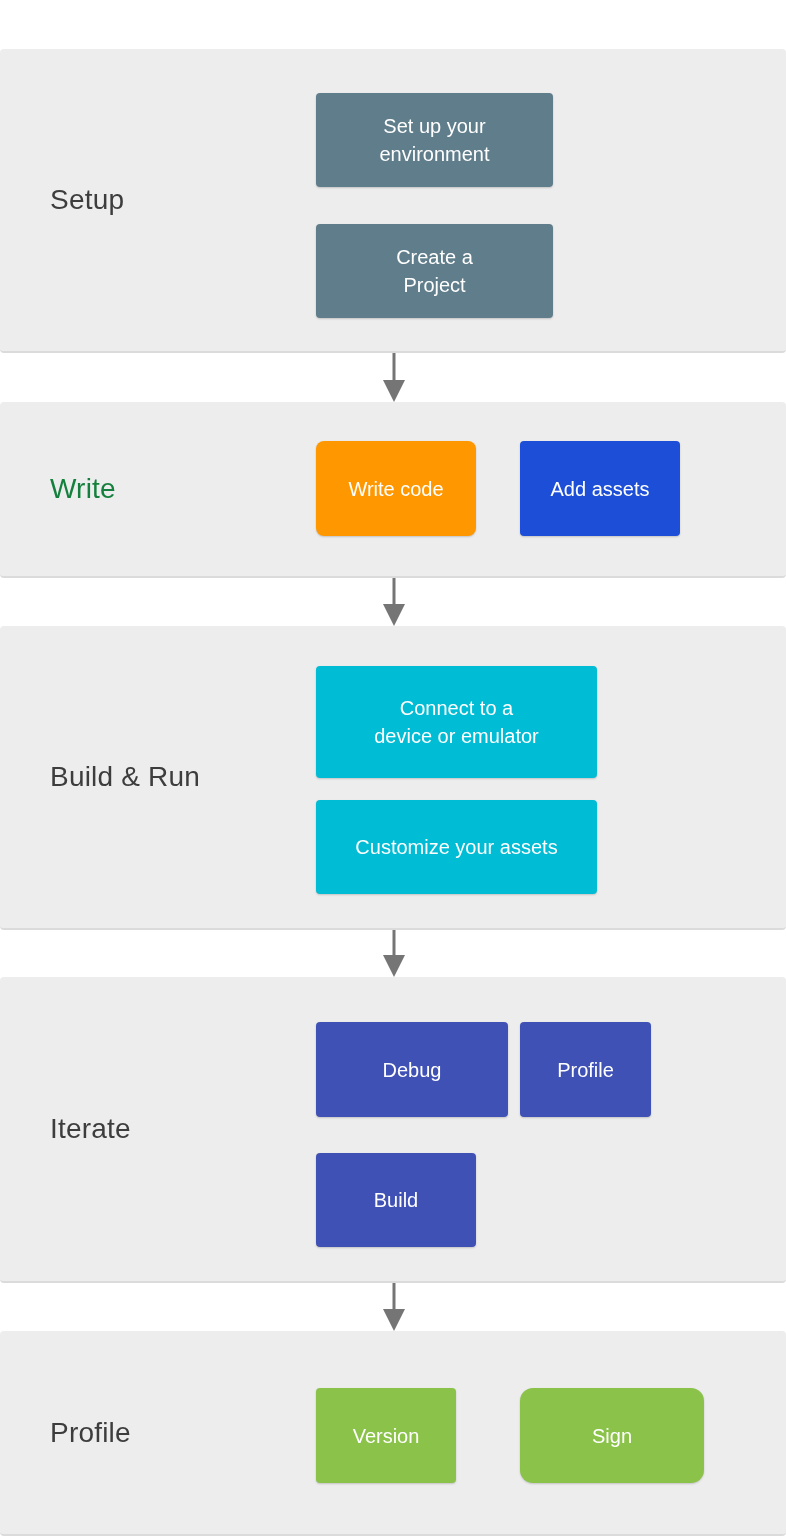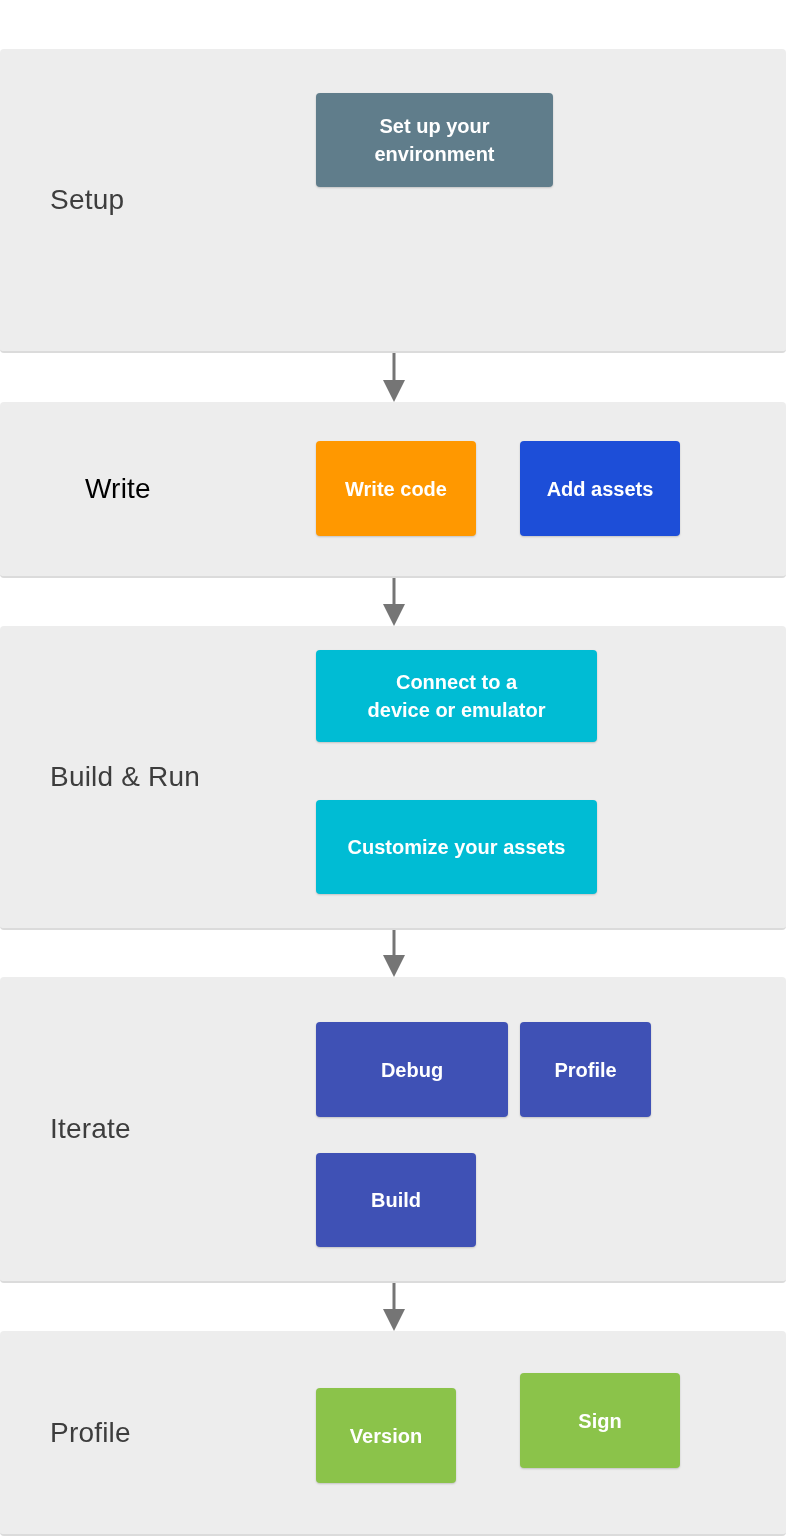--- a/index.html
+++ b/index.html
@@ -42,44 +42,44 @@
 
   
   .btn {
     position: absolute;
     display: flex;
     align-items: center;
     justify-content: center;
     text-align: center;
     color: #ffffff;
     font-size: 20px;
-    font-weight: 700;
+    font-weight: 400;
     line-height: 28px;
     white-space: pre-line;
     border-radius: 4px;
     box-shadow: 0 1px 2px rgba(0,0,0,0.18);
     cursor: pointer;
   }
 
   
   .b-setup-1 { left: 316px; top: 44px;  width: 237px; height: 94px; }
   .b-setup-2 { left: 316px; top: 175px; width: 237px; height: 94px; }
   
-  .b-write-1 { left: 316px; top: 39px; width: 160px; height: 95px; }
+  .b-write-1 { left: 316px; top: 39px; width: 160px; height: 95px; border-radius: 8px; }
   .b-write-2 { left: 520px; top: 39px; width: 160px; height: 95px; }
   
-  .b-build-1 { left: 316px; top: 24px;  width: 281px; height: 92px; }
+  .b-build-1 { left: 316px; top: 40px;  width: 281px; height: 112px; }
   .b-build-2 { left: 316px; top: 174px; width: 281px; height: 94px; }
   
   .b-iter-1 { left: 316px; top: 45px;  width: 192px; height: 95px; }
   .b-iter-2 { left: 520px; top: 45px;  width: 131px; height: 95px; }
   .b-iter-3 { left: 316px; top: 176px; width: 160px; height: 94px; }
   
   .b-pub-1 { left: 316px; top: 57px; width: 140px; height: 95px; }
-  .b-pub-2 { left: 520px; top: 42px; width: 160px; height: 95px; }
+  .b-pub-2 { left: 520px; top: 57px; width: 184px; height: 95px; border-radius: 13px; }
 
   
   .flow-arrow {
     position: absolute;
     left: 381px;
     width: 26px;
   }
   #arrow-1 { top: 353px;  height: 49px; }
   #arrow-2 { top: 578px;  height: 48px; }
   #arrow-3 { top: 930px;  height: 47px; }
@@ -88,31 +88,33 @@
 </style>
 </head>
 <body>
 
 <div id="stage">
 
   <div id="panel-setup" class="panel" style="background-color: rgb(237, 237, 237);">
     <div class="panel-label" style="color: rgb(61, 61, 61);">Setup</div>
     <div class="btn b-setup-1" style="background-color: rgb(96, 125, 139); color: rgb(255, 255, 255);">Set up your
 environment</div>
+    <div class="btn b-setup-2" style="background-color: rgb(96, 125, 139); color: rgb(255, 255, 255);">Create a
+Project</div>
   </div>
 
   <div id="arrow-1" class="flow-arrow" style="color: rgb(117, 117, 117);">
     <svg viewBox="0 0 26 49" xmlns="http://www.w3.org/2000/svg">
       <line x1="13" y1="0" x2="13" y2="29" stroke="currentColor" stroke-width="3"></line>
       <polygon points="2,27 24,27 13,49" fill="currentColor"></polygon>
     </svg>
   </div>
 
   <div id="panel-write" class="panel" style="background-color: rgb(237, 237, 237);">
-    <div class="panel-label" style="color: #000000; margin-left: 35px;">Write</div>
+    <div class="panel-label" style="color: #15803d;">Write</div>
     <div class="btn b-write-1" style="background-color: rgb(255, 152, 0); color: rgb(255, 255, 255);">Write code</div>
     <div class="btn b-write-2" style="background-color: #1d4ed8; color: rgb(255, 255, 255);">Add assets</div>
   </div>
 
   <div id="arrow-2" class="flow-arrow" style="color: rgb(117, 117, 117);">
     <svg viewBox="0 0 26 48" xmlns="http://www.w3.org/2000/svg">
       <line x1="13" y1="0" x2="13" y2="28" stroke="currentColor" stroke-width="3"></line>
       <polygon points="2,26 24,26 13,48" fill="currentColor"></polygon>
     </svg>
   </div>

